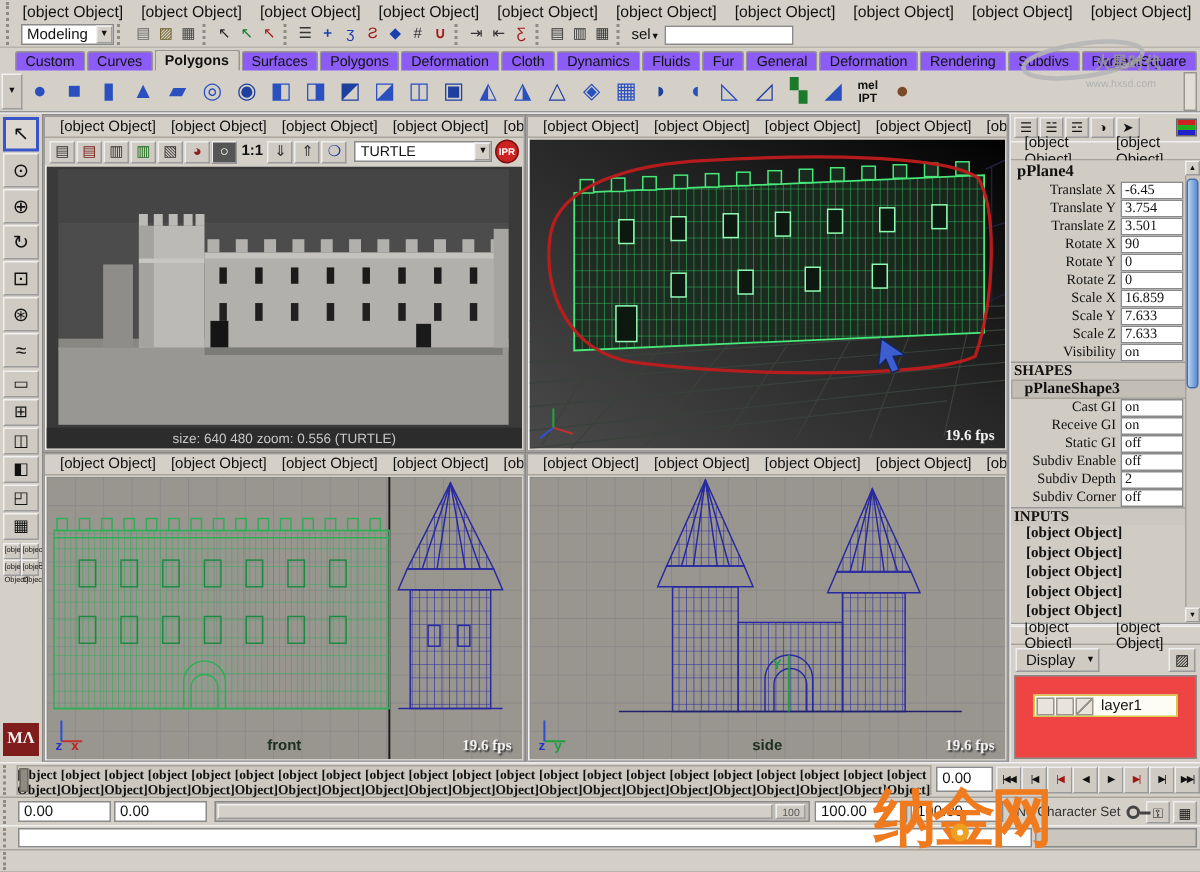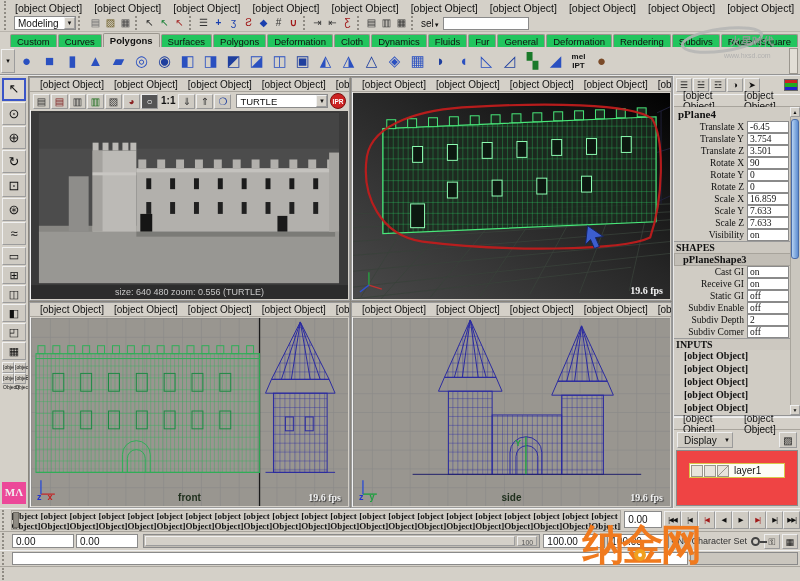--- a/index.html
+++ b/index.html
@@ -14,40 +14,40 @@
   #statusline { height:17px; display:flex; align-items:center; background:#d4d0c8; border-bottom:1px solid #b8b4ac; padding-left:2px; }
   .menuset { width:62px; height:14px; background:#fff; border:1px solid #8a8a8a; font-size:10px; display:flex; align-items:center; padding-left:3px; }
   .menuset .arr { margin-left:auto; width:11px; height:12px; background:#d4d0c8; border:1px outset #f0f0f0; font-size:6px; text-align:center; line-height:11px; }
   .ticon { width:15px; height:14px; font-size:10px; line-height:13px; text-align:center; cursor:default; }
   .tsep { width:5px; height:14px; border-left:2px dotted #8f8b83; margin:0 2px; }
   .sel-combo { font-size:10px; margin:0 3px; white-space:nowrap; }
   .sel-combo b { font-size:6px; }
   .status-field { width:86px; height:13px; background:#fff; border:1px solid #8a8a8a; }
 
   #shelftabs { height:15px; display:flex; align-items:flex-end; padding-left:10px; background:#d4d0c8; }
-  .tab { font-size:9.5px; padding:1px 6px 0 6px; border:1px solid #9a968e; border-bottom:none; background:#22c55e; margin-right:1px; border-radius:2px 2px 0 0; white-space:nowrap; height:13px; }
+  .tab { font-size:9.5px; padding:1px 6px 0 6px; border:1px solid #9a968e; border-bottom:none; background:#8b5cf6; margin-right:1px; border-radius:2px 2px 0 0; white-space:nowrap; height:13px; }
   .tab.on { background:#d4d0c8; height:14px; font-weight:bold; }
   .trash { margin-left:auto; margin-right:6px; width:11px; height:12px; position:relative; }
 
   #shelf { height:29px; display:flex; align-items:center; background:#d4d0c8; border-bottom:2px groove #e8e8e8; padding-left:1px; }
   .shelf-pre { width:14px; height:24px; border:1px outset #f0f0f0; background:#cfcbc3; font-size:7px; text-align:center; line-height:22px; }
   .sicon { width:23px; height:24px; font-size:15px; line-height:23px; text-align:center; cursor:default; }
   .melbox { width:23px; height:24px; text-align:center; font-weight:bold; line-height:9px; padding-top:3px; cursor:default; }
   .melbox span { display:block; font-size:8px; }
   .shelf-scroll { width:9px; height:26px; margin-left:auto; margin-right:2px; background:#e2ded6; border:1px solid #9a968e; }
 
   
   #main { height:432px; display:flex; }
   #toolbox { width:28px; display:flex; flex-direction:column; align-items:center; padding-top:2px; background:#d4d0c8; }
   .tool { width:24px; height:23px; border:1px outset #f0f0f0; background:#cfcbc3; font-size:13px; text-align:center; line-height:21px; margin-bottom:1px; }
   .tool.on { border:2px solid #3a55c8; line-height:18px; background:#dcd8d0; }
   .lay { width:24px; height:18px; border:1px outset #f0f0f0; background:#cfcbc3; font-size:11px; text-align:center; line-height:16px; margin-top:1px; }
   .minis { display:flex; flex-wrap:wrap; width:24px; margin-top:2px; }
   .mini { width:12px; height:11px; border:1px outset #f0f0f0; background:#cfcbc3; font-size:5px; text-align:center; line-height:9px; }
-  .maya-logo { margin-top:auto; margin-bottom:4px; width:24px; height:22px; background:#ec4899; color:#f0f0f0; font-size:11px; font-weight:bold; text-align:center; line-height:21px; font-family:"Liberation Serif",serif; }
+  .maya-logo { margin-top:auto; margin-bottom:4px; width:24px; height:22px; background:#7f1d1d; color:#f0f0f0; font-size:11px; font-weight:bold; text-align:center; line-height:21px; font-family:"Liberation Serif",serif; }
 
   #quad { width:644px; display:grid; grid-template-columns:321px 321px; grid-template-rows:224px 206px; gap:1px; background:#8a867e; border:1px solid #8a867e; }
   .vp { position:relative; background:#d4d0c8; border:1px solid #9a9a9a; box-shadow:inset 1px 1px 0 #f2f2f2; overflow:hidden; }
   .vp-menu { height:14px; display:flex; align-items:center; padding-left:5px; background:#d4d0c8; border-bottom:1px solid #a8a49c; position:relative; z-index:3; }
   .vp-menu span { font-size:10px; padding:0 5px; white-space:nowrap; }
   .vp-body { position:absolute; left:1px; right:1px; bottom:1px; z-index:1; }
   .vp-body svg { display:block; width:100%; height:100%; }
   .rv-toolbar { height:18px; display:flex; align-items:center; gap:1px; padding:0 3px; background:#d4d0c8; position:relative; z-index:3; }
   .rv-toolbar .ticon { width:17px; height:15px; border:1px outset #eee; background:#cfcbc3; }
   .rlabel { width:auto !important; border:none !important; background:none !important; font-weight:bold; padding:0 2px; }

